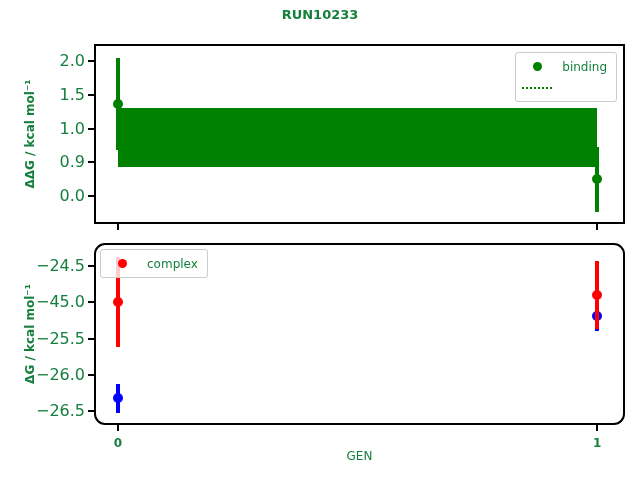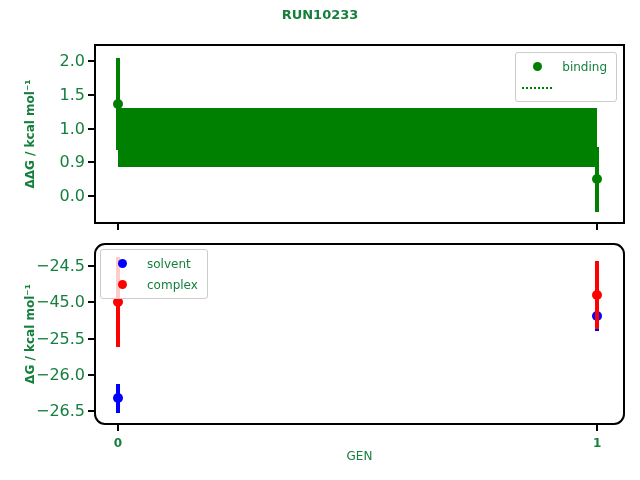--- a/index.html
+++ b/index.html
@@ -117,26 +117,20 @@
       <div class="dot" style="left: calc(4.18182% - 5px); top: calc(86.1224% - 5px); background: rgb(0, 0, 255);"></div>
       <div class="ebar" style="left: calc(95.0909% - 2px); top: 31.4286%; height: 17.1429%; background: rgb(0, 0, 255);"></div>
       <div class="dot" style="left: calc(95.0909% - 5px); top: calc(40% - 5px); background: rgb(0, 0, 255);"></div>
       <div class="ebar" style="left: calc(4.18182% - 2px); top: 6.93878%; height: 50.6122%; background: rgb(255, 0, 0);"></div>
       <div class="dot" style="left: calc(4.18182% - 5px); top: calc(32.2449% - 5px); background: rgb(255, 0, 0);"></div>
       <div class="ebar" style="left: calc(95.0909% - 2px); top: 8.97959%; height: 38.3673%; background: rgb(255, 0, 0);"></div>
       <div class="dot" style="left: calc(95.0909% - 5px); top: calc(28.1633% - 5px); background: rgb(255, 0, 0);"></div>
       <div class="legend legend-top-left">
         <div class="legend-row">
           <div class="legend-marker-cell">
-            <div class="legend-dot" style="background: rgb(0, 0, 255);"></div>
-          </div>
-          <div class="legend-label">solvent</div>
-        </div>
-        <div class="legend-row">
-          <div class="legend-marker-cell">
             <div class="legend-dot" style="background: rgb(255, 0, 0);"></div>
           </div>
           <div class="legend-label">complex</div>
         </div>
       </div>
     </div>
 
   <div class="xlabel">GEN</div>
 </div>
 

